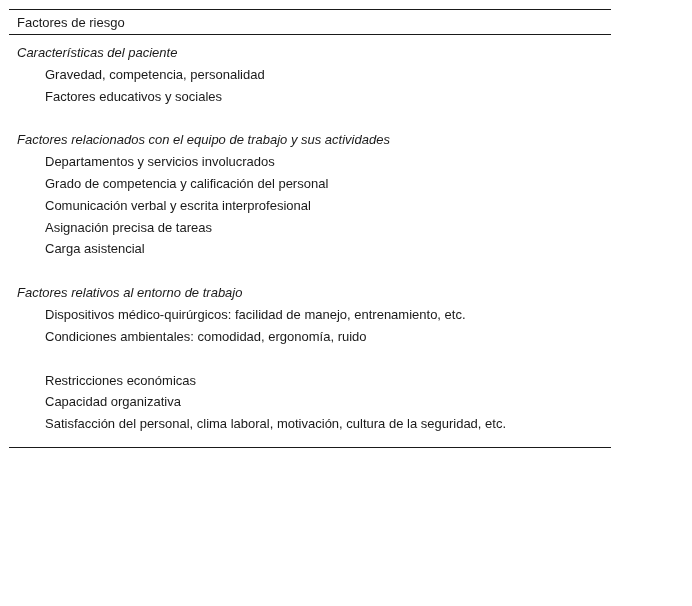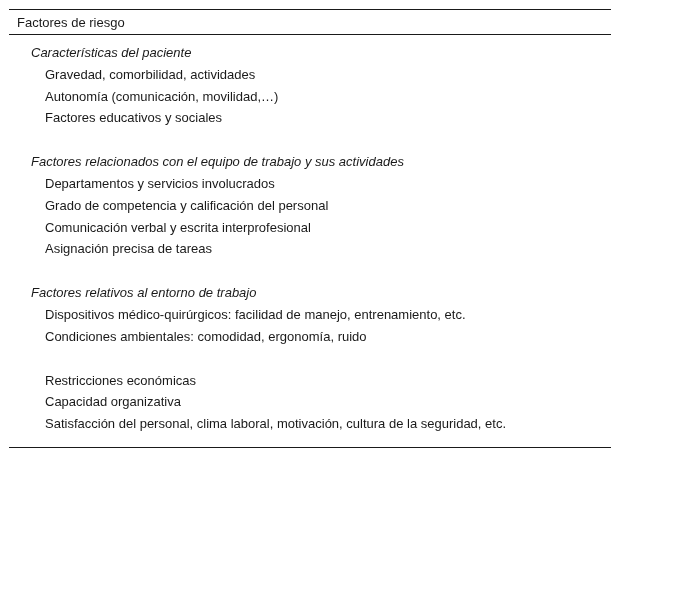--- a/index.html
+++ b/index.html
@@ -29,50 +29,49 @@
     padding: 5px 8px 4px 8px;
     border-bottom: 1.4px solid #1a1a1a;
   }
   .table-body {
     padding: 7px 8px 12px 8px;
     font-size: 13px;
   }
   .section-heading {
     font-style: italic;
     line-height: 21.8px;
-    margin-left: 14px;
   }
   .item {
     line-height: 21.8px;
     padding-left: 20px;
     text-indent: 8px;
     white-space: pre-line;
     max-width: 650px;
   }
   .section-gap {
     height: 22px;
   }
 </style>
 </head>
 <body>
 
 <div class="page">
   <div class="table">
     <div class="table-title">Factores de riesgo</div>
     <div class="table-body">
         <div class="section-heading">Características del paciente</div>
-        <div class="item">Gravedad, comorbilidad, actividades</div>
-        <div class="item">Autonomía (comunicación, movilidad,…)</div>
+        <div class="item">Gravedad, competencia, personalidad</div>
         <div class="item">Factores educativos y sociales</div>
         <div class="section-gap"></div>
         <div class="section-heading">Factores relacionados con el equipo de trabajo y sus actividades</div>
         <div class="item">Departamentos y servicios involucrados</div>
         <div class="item">Grado de competencia y calificación del personal</div>
         <div class="item">Comunicación verbal y escrita interprofesional</div>
         <div class="item">Asignación precisa de tareas</div>
+        <div class="item">Carga asistencial</div>
         <div class="section-gap"></div>
         <div class="section-heading">Factores relativos al entorno de trabajo</div>
         <div class="item">Dispositivos médico-quirúrgicos: facilidad de manejo, entrenamiento, etc.</div>
         <div class="item">Condiciones ambientales: comodidad, ergonomía, ruido</div>
         <div class="section-gap"></div>
         <div class="item">Restricciones económicas</div>
         <div class="item">Capacidad organizativa</div>
         <div class="item">Satisfacción del personal, clima laboral, motivación, cultura de la seguridad, etc.</div>
       </div>
   </div>

